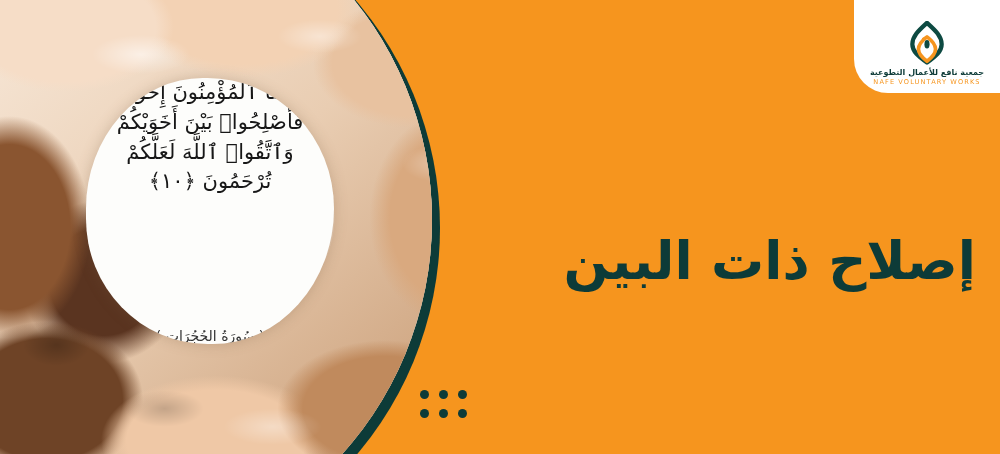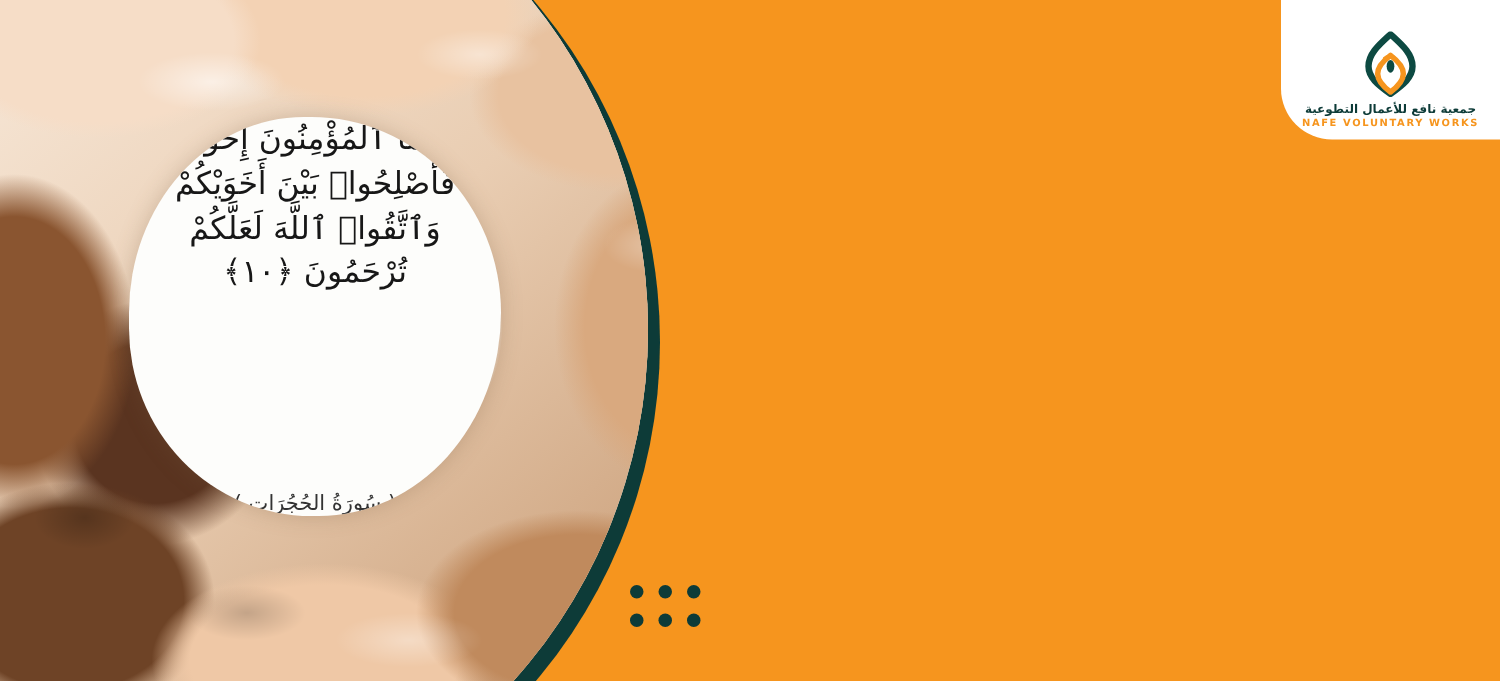--- a/index.html
+++ b/index.html
@@ -185,21 +185,21 @@
     color: #0D3B38;
     font-size: 8px;
     font-weight: bold;
     direction: rtl;
     margin-top: 3px;
     white-space: nowrap;
   }
   .logo-en {
     color: #F6951E;
     font-size: 6.6px;
-    font-weight: bold;
+    font-weight: normal;
     letter-spacing: 1.1px;
     margin-top: 1.5px;
     white-space: nowrap;
   }
 </style>
 </head>
 <body>
 
 <div id="banner">
 
@@ -210,20 +210,21 @@
         <div class="photo-bg"></div>
         <div class="verse-disc">
           <div class="verse-text">إِنَّمَا ٱلْمُؤْمِنُونَ إِخْوَةٌ فَأَصْلِحُوا۟ بَيْنَ أَخَوَيْكُمْ وَٱتَّقُوا۟ ٱللَّهَ لَعَلَّكُمْ تُرْحَمُونَ ﴿١٠﴾</div>
           <div class="verse-src">( سُورَةُ الحُجُرَات )</div>
         </div>
       </div>
     </div>
   </div>
 
   <div class="title-block">
+    <h1 class="main-title">إصلاح ذات البين</h1>
   </div>
 
   <div class="dots">
     <span></span>
     <span></span>
     <span></span>
     <span></span>
     <span></span>
     <span></span>
   </div>

